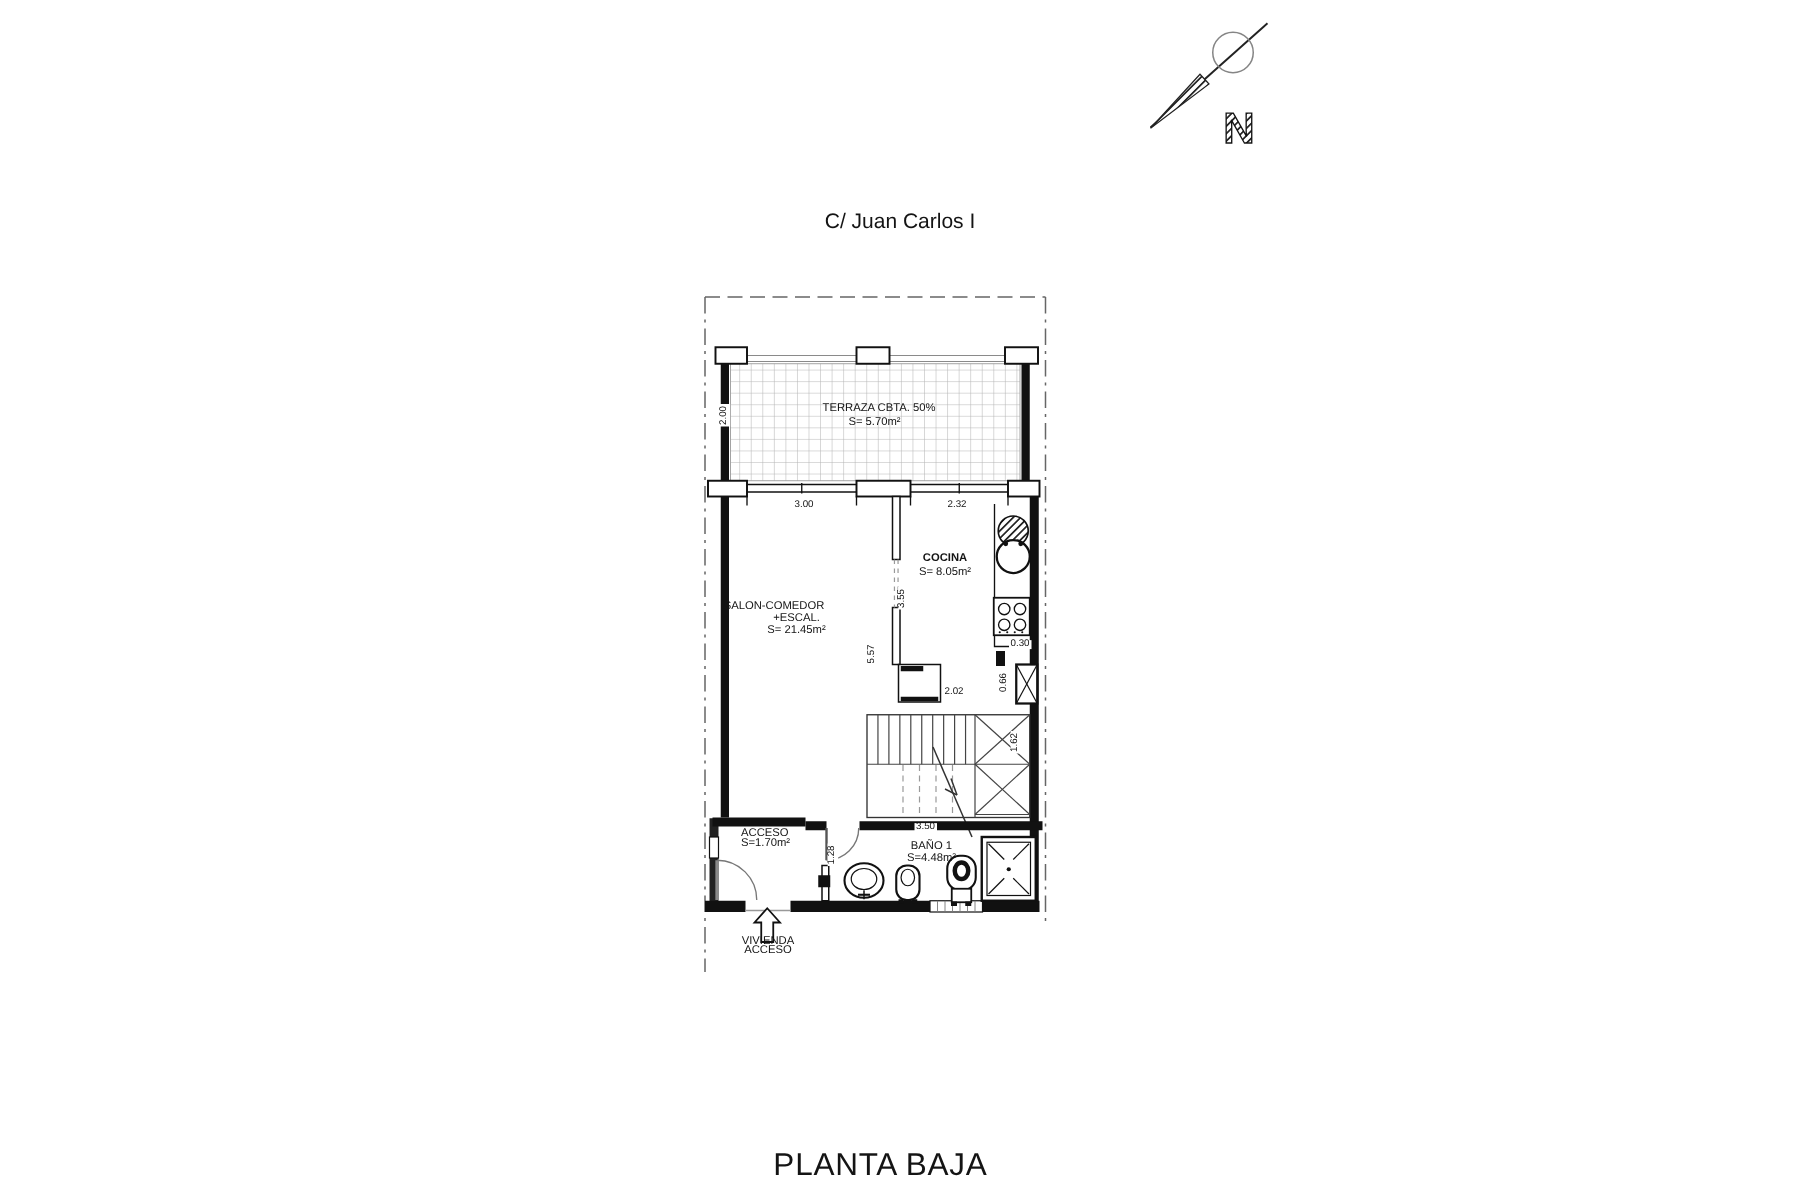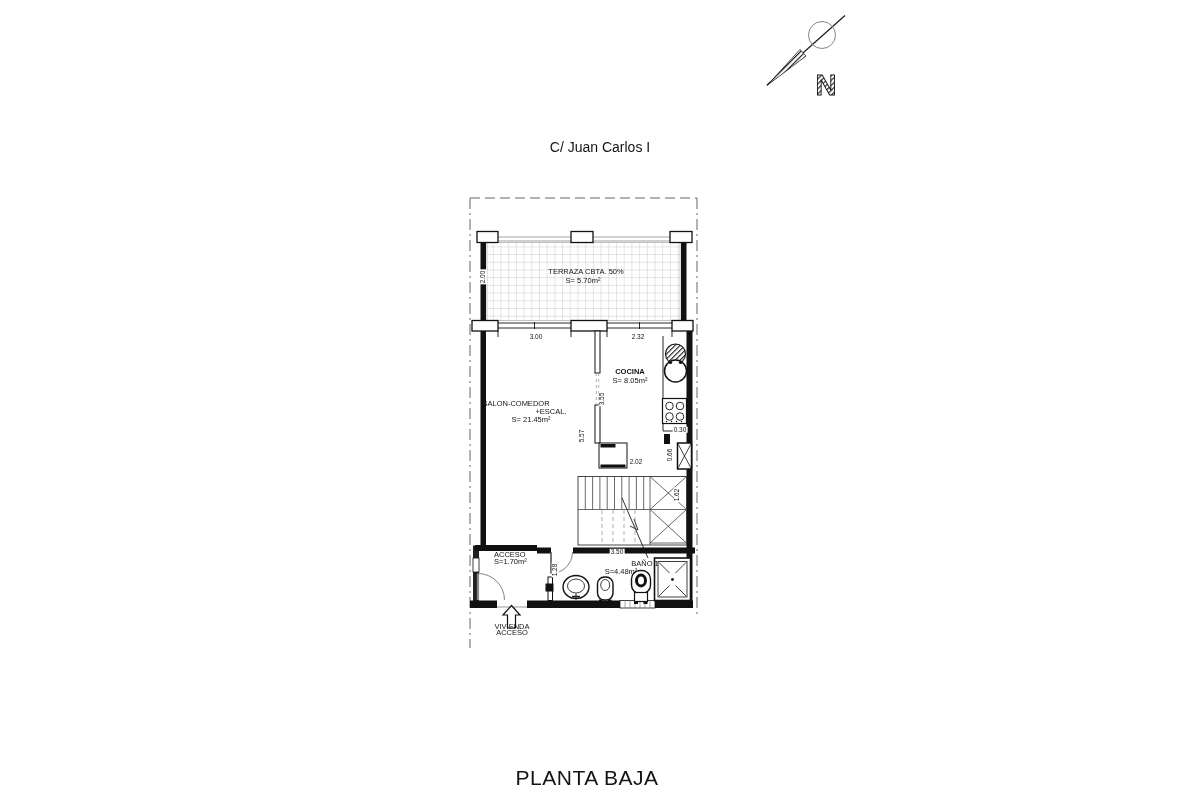--- a/index.html
+++ b/index.html
@@ -217,27 +217,27 @@
     <polygon points="511.5,605.5 520,615 515.5,615 515.5,628 507.5,628 507.5,615 503,615" fill="#fff" stroke="#111" stroke-width="1.2"></polygon>
   </svg>
 
   <div class="lbl street" style="left:600px;top:147px;">C/ Juan Carlos I</div>
   <div class="lbl title" style="left:587px;top:729px;margin-top:48px;">PLANTA BAJA</div>
 
   <div class="lbl room" style="left:586px;top:272px;">TERRAZA CBTA. 50%</div>
   <div class="lbl room" style="left:583px;top:281px;">S= 5.70m²</div>
 
   <div class="lbl room" style="left:516px;top:404px;text-align:center;">SALON-COMEDOR</div>
-  <div class="lbl room" style="left:531px;top:412px;margin-left:20px;">+ESCAL.</div>
+  <div class="lbl room" style="left:531px;top:412px;">+ESCAL.</div>
   <div class="lbl room" style="left:531px;top:420px;">S= 21.45m²</div>
 
   <div class="lbl room" style="left:630px;top:372px;font-weight:bold;">COCINA</div>
   <div class="lbl room" style="left:630px;top:381px;">S= 8.05m²</div>
 
-  <div class="lbl room" style="left:645px;top:564px;text-align:right;">BAÑO 1</div>
+  <div class="lbl room" style="left:621px;top:564px;text-align:right;">BAÑO 1</div>
   <div class="lbl room" style="left:621px;top:571.5px;">S=4.48m²</div>
 
   <div class="lbl room la" style="left:494px;top:555px;">ACCESO</div>
   <div class="lbl room la" style="left:494px;top:562px;">S=1.70m²</div>
 
   <div class="lbl room" style="left:512px;top:633px;">ACCESO</div>
   <div class="lbl room" style="left:512px;top:627px;">VIVIENDA</div>
 
   <div class="lbl dim rot" style="left:483px;top:277px;">2.00</div>
   <div class="lbl dim" style="left:536px;top:337px;">3.00</div>

